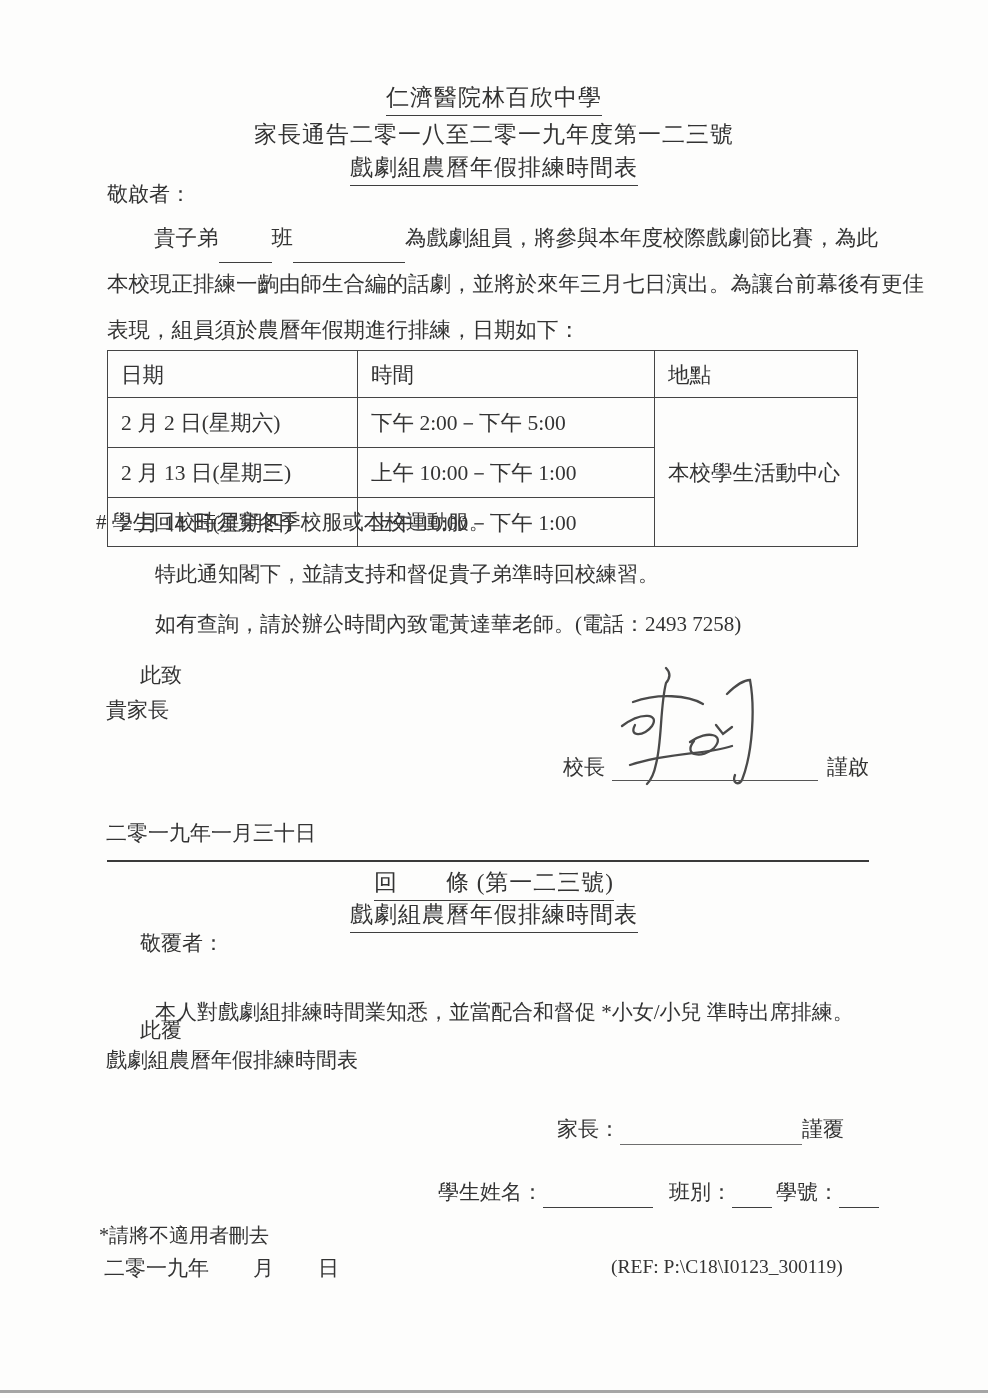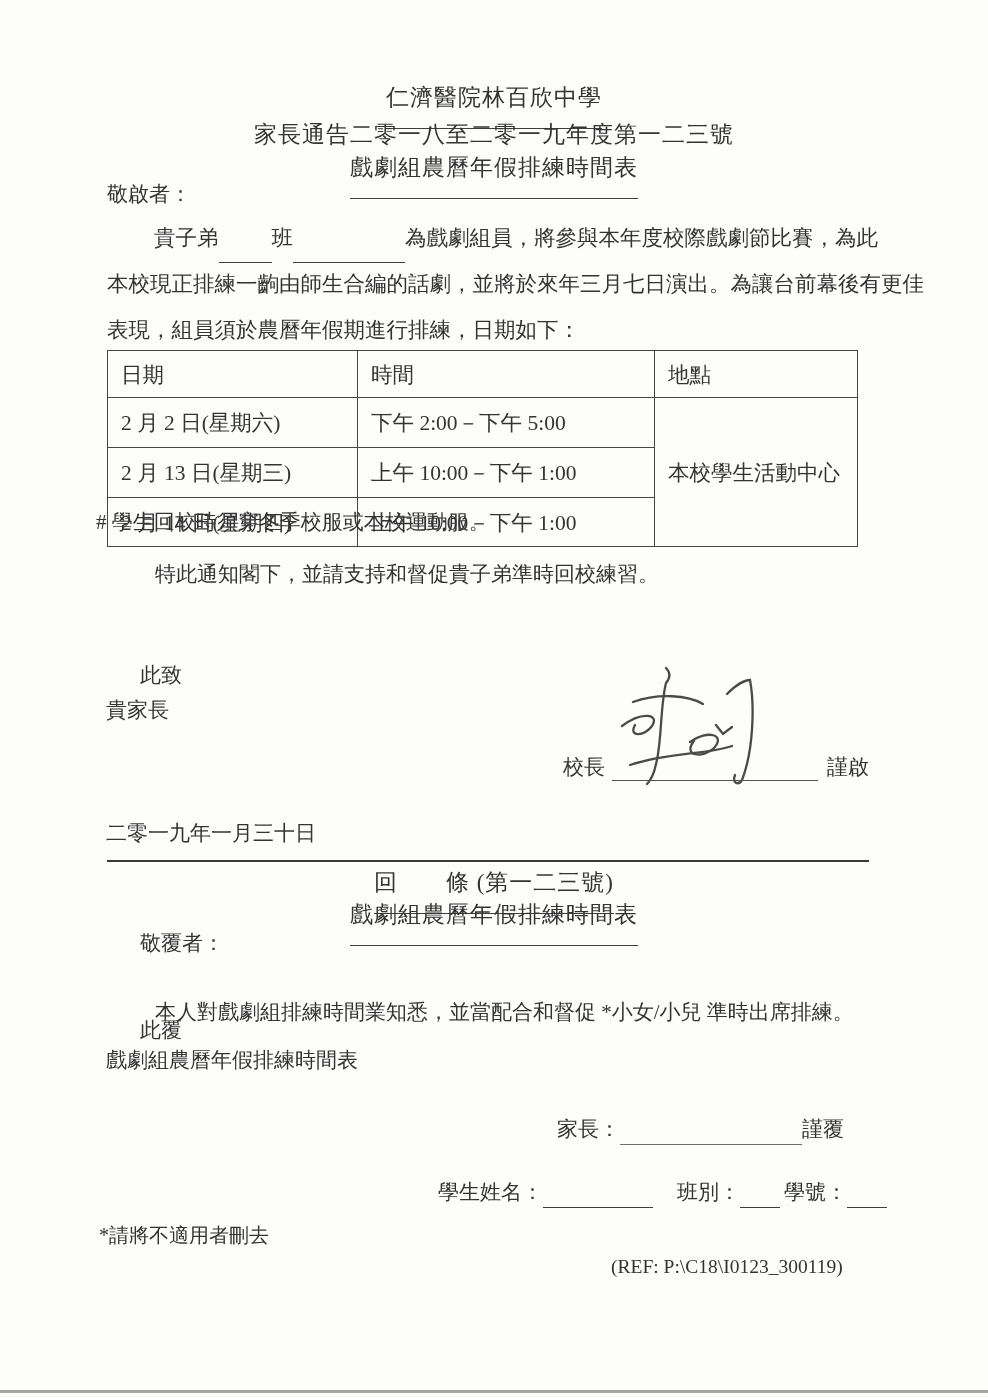--- a/index.html
+++ b/index.html
@@ -10,21 +10,21 @@
     background:#fdfdfc;
     overflow:hidden;
     font-family:"Liberation Serif","DejaVu Serif",serif;
     color:#333;
   }
   .abs{position:absolute;}
   .center{width:988px;text-align:center;}
   .t23{font-size:23px;letter-spacing:1px;}
   .t21{font-size:21px;}
   .t20{font-size:20px;}
-  .uline{border-bottom:1.6px solid #3e3e3e;padding-bottom:18px;}
+  .uline{border-bottom:1.6px solid #3e3e3e;padding-bottom:5px;}
   .blank{display:inline-block;border-bottom:1.6px solid #3e3e3e;height:20px;vertical-align:bottom;transform:translateY(2px);}
   .parline{font-size:21.5px;line-height:46px;white-space:nowrap;}
   table.sched{border-collapse:collapse;table-layout:fixed;width:750px;}
   table.sched th,table.sched td{
     border:1.7px solid #454545;
     font-weight:normal;text-align:left;
     font-size:21.5px;padding:5px 4px 5px 13px;
     vertical-align:middle;background:#fdfdfc;
   }
   .sigline{display:inline-block;border-bottom:1.6px solid #555;height:1px;vertical-align:bottom;}
@@ -81,20 +81,21 @@
     <tr>
       <td style="height:38px;">2 月 14 日(星期四)</td>
       <td>上午 10:00－下午 1:00</td>
     </tr>
   </tbody>
     </table>
 
   <div class="abs t21 nowrap" style="left:96px;top:508px;text-align:center;"># 學生回校時須穿冬季校服或本校運動服。</div>
 
   <div class="abs t21 nowrap" style="left:155px;top:560px;">特此通知閣下，並請支持和督促貴子弟準時回校練習。</div>
+  <div class="abs t21 nowrap" style="left:155px;top:610px;">如有查詢，請於辦公時間內致電黃達華老師。(電話：2493 7258)</div>
 
   <div class="abs t21" style="left:140px;top:661px;">此致</div>
   <div class="abs t21" style="left:106px;top:696px;">貴家長</div>
 
   <svg class="abs" style="left:600px;top:662px;" width="185" height="128" viewBox="0 0 185 128" fill="none" stroke="#4a4a4a" stroke-width="2.3" stroke-linecap="round">
     <path d="M 66 6 C 70 10 71 15 66 21 C 60 45 62 80 56 102 C 54 112 50 119 47 122"></path>
     <path d="M 33 40 C 58 31 88 33 103 42"></path>
     <path d="M 22 64 C 42 49 60 52 52 64 C 45 74 28 76 35 63"></path>
     <path d="M 30 103 C 70 90 105 93 132 84"></path>
     <path d="M 90 80 C 108 67 126 73 114 86 C 103 97 82 94 94 79"></path>
@@ -120,23 +121,26 @@
   <div class="abs t21 nowrap" style="left:155px;top:970px;margin-top:28px;">本人對戲劇組排練時間業知悉，並當配合和督促 *小女/小兒 準時出席排練。</div>
 
   <div class="abs t21" style="left:140px;top:1016px;">此覆</div>
   <div class="abs t21" style="left:106px;top:1046px;">戲劇組農曆年假排練時間表</div>
 
   <div class="abs t21 nowrap" style="left:557px;top:1115px;">
     <span>家長：</span><span class="blank" style="width:182px;border-color:#6e6e6e;"></span><span>謹覆</span>
   </div>
 
   <div class="abs t21 nowrap" style="left:438px;top:1178px;">
-    <span>學生姓名：</span><span class="blank" style="width:110px;"></span><span style="margin-left:24px;">班別：</span><span class="blank" style="width:40px;"></span><span style="margin-left:4px;">學號：</span><span class="blank" style="width:40px;"></span>
+    <span>學生姓名：</span><span class="blank" style="width:110px;"></span><span style="margin-left:16px;">班別：</span><span class="blank" style="width:40px;"></span><span style="margin-left:4px;">學號：</span><span class="blank" style="width:40px;"></span>
   </div>
 
   <div class="abs t20" style="left:99px;top:1222px;">*請將不適用者刪去</div>
 
+  <div class="abs t21 nowrap" style="left:104px;top:1254px;">
+    <span>二零一九年</span><span style="margin-left:44px;">月</span><span style="margin-left:44px;">日</span>
+  </div>
 
   <div class="abs nowrap" style="left:611px;top:1256px;font-size:19.5px;">(REF: P:\C18\I0123_300119)</div>
 
   <div class="abs graybar" style="left:0;top:1390px;width:988px;height:3px;"></div>
 
 </div>
 
 </body></html>

